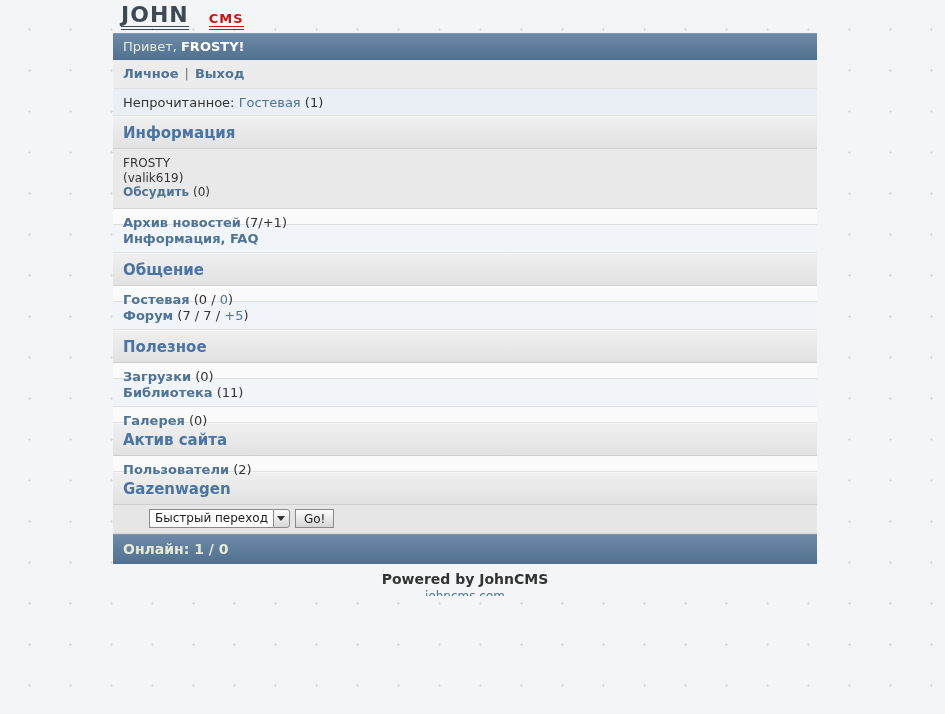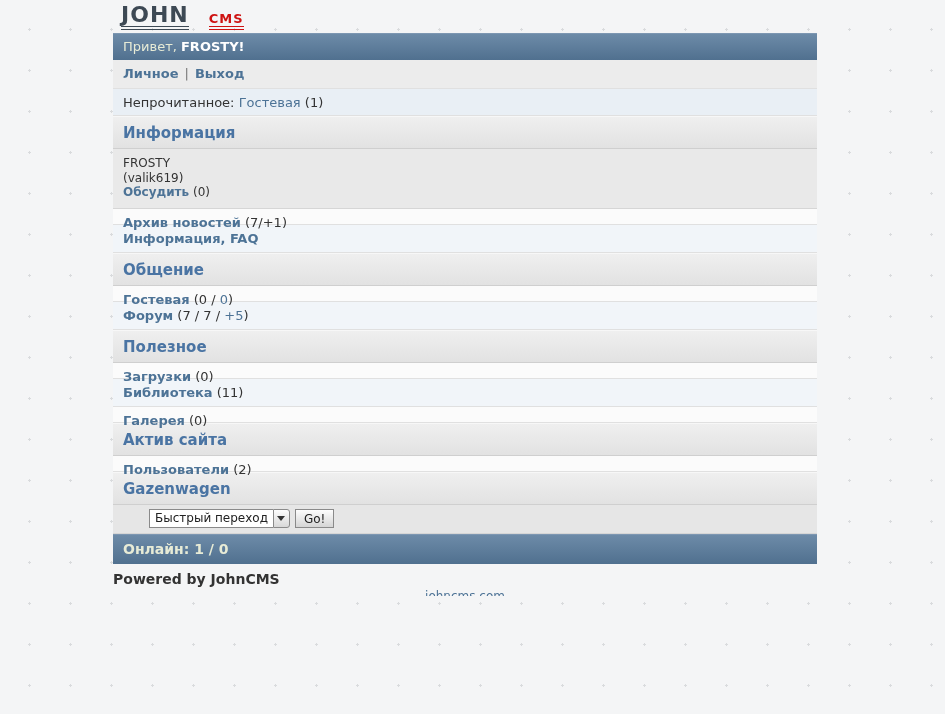--- a/index.html
+++ b/index.html
@@ -72,21 +72,21 @@
   }
   .tri { width:0; height:0; border-left:4px solid rgba(0,0,0,0); border-right:4px solid rgba(0,0,0,0); border-top:5px solid #333; }
   .go-btn {
     margin-left:5px; height:19px; padding:0 8px;
     border:1px solid #8a8a8a; border-radius:0;
     background:linear-gradient(#fdfdfd,#d5d5d5);
     font-size:12px; line-height:16px; color:#222; cursor:pointer;
     font-family:inherit;
   }
 
-  .powered { font-size:14px; font-weight:bold; color:#333; margin-top:7px; }
+  .powered { text-align:center; font-size:14px; font-weight:bold; color:#333; margin-top:7px; }
   .clipped { text-align:center; font-size:12px; height:6px; overflow:hidden; line-height:13px; margin-top:3px; }
 </style>
 </head>
 <body>
 
 <div id="app">
 
   <div class="logo-row">
     <div class="logo">
       <div class="logo-col">

